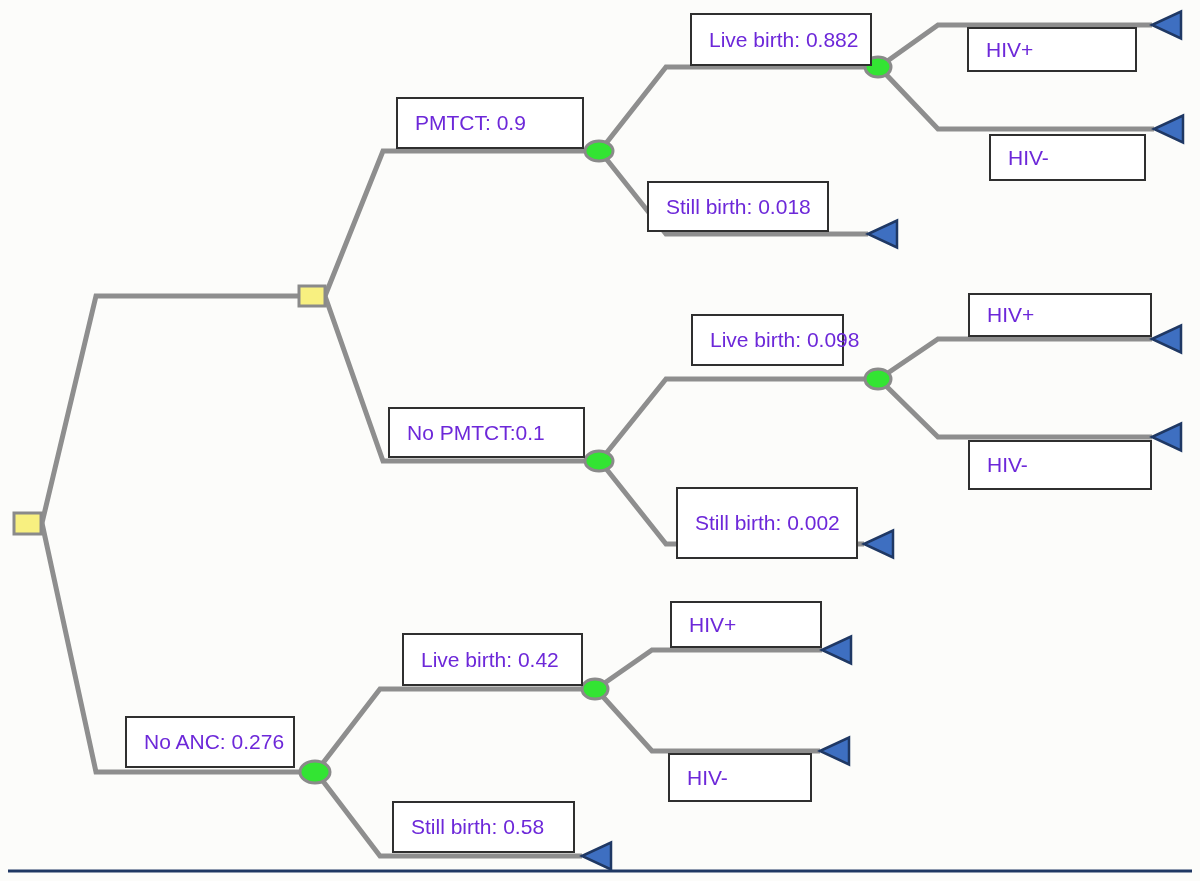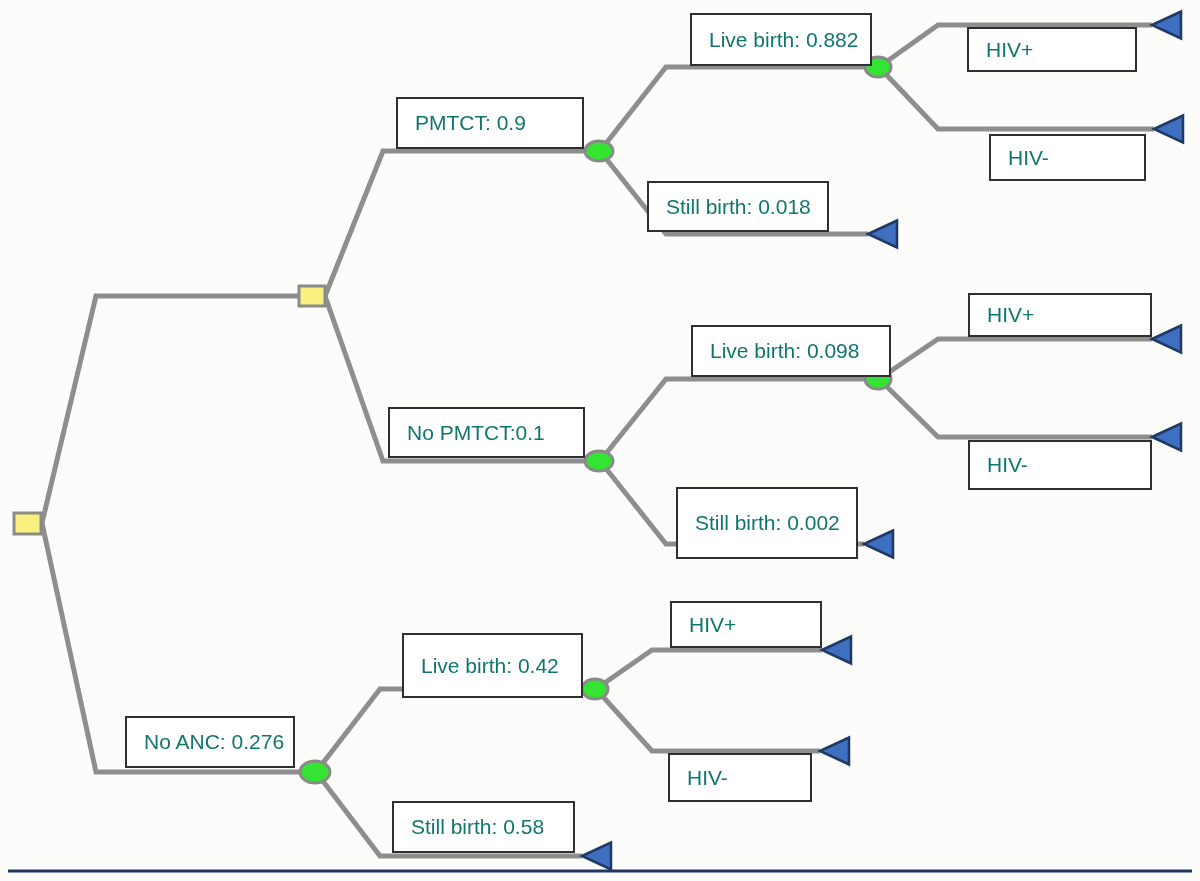--- a/index.html
+++ b/index.html
@@ -8,21 +8,21 @@
     font-family:"Liberation Sans",sans-serif;overflow:hidden;
   }
   svg.layer{position:absolute;left:0;top:0;width:1200px;height:881px;}
   .branch{fill:none;stroke:#8E8E8E;stroke-width:5;stroke-linejoin:miter;}
   .node-outline{stroke:#8A8A8A;stroke-width:3;}
   .terminal{stroke:#1F3864;stroke-width:2.5;stroke-linejoin:miter;}
   .bottom-rule{stroke:#203864;stroke-width:3;}
   .node-box{
     position:absolute;background:#FFFFFF;border:2px solid #2F2F2F;
     display:flex;align-items:center;padding-left:17px;box-sizing:border-box;
-    font-size:21px;color:#0f766e;white-space:nowrap;
+    font-size:21px;color:#6d28d9;white-space:nowrap;
   }
 </style>
 </head>
 <body>
 
 <div class="canvas">
 
   <svg class="layer">
 
     <polyline class="branch" points="42,523 96,296 300,296"></polyline>
@@ -71,31 +71,31 @@
   <div class="node-box" style="left:690px;top:13px;width:182px;height:53px">Live birth: 0.882</div>
 
   <div class="node-box" style="left:967px;top:27px;width:170px;height:45px">HIV+</div>
 
   <div class="node-box" style="left:989px;top:134px;width:157px;height:47px">HIV-</div>
 
   <div class="node-box" style="left:647px;top:181px;width:182px;height:51px">Still birth: 0.018</div>
 
   <div class="node-box" style="left:388px;top:407px;width:197px;height:51px">No PMTCT:0.1</div>
 
-  <div class="node-box" style="left:691px;top:325px;width:200px;height:52px">Live birth: 0.098</div>
+  <div class="node-box" style="left:691px;top:314px;width:153px;height:52px">Live birth: 0.098</div>
 
   <div class="node-box" style="left:968px;top:293px;width:184px;height:44px">HIV+</div>
 
   <div class="node-box" style="left:968px;top:440px;width:184px;height:50px">HIV-</div>
 
   <div class="node-box" style="left:676px;top:487px;width:182px;height:72px">Still birth: 0.002</div>
 
   <div class="node-box" style="left:125px;top:716px;width:170px;height:52px">No ANC: 0.276</div>
 
-  <div class="node-box" style="left:402px;top:633px;width:181px;height:65px">Live birth: 0.42</div>
+  <div class="node-box" style="left:402px;top:633px;width:181px;height:53px">Live birth: 0.42</div>
 
   <div class="node-box" style="left:670px;top:601px;width:152px;height:47px">HIV+</div>
 
   <div class="node-box" style="left:668px;top:753px;width:144px;height:49px">HIV-</div>
 
   <div class="node-box" style="left:392px;top:801px;width:183px;height:52px">Still birth: 0.58</div>
 
 </div>
 
 </body></html>

